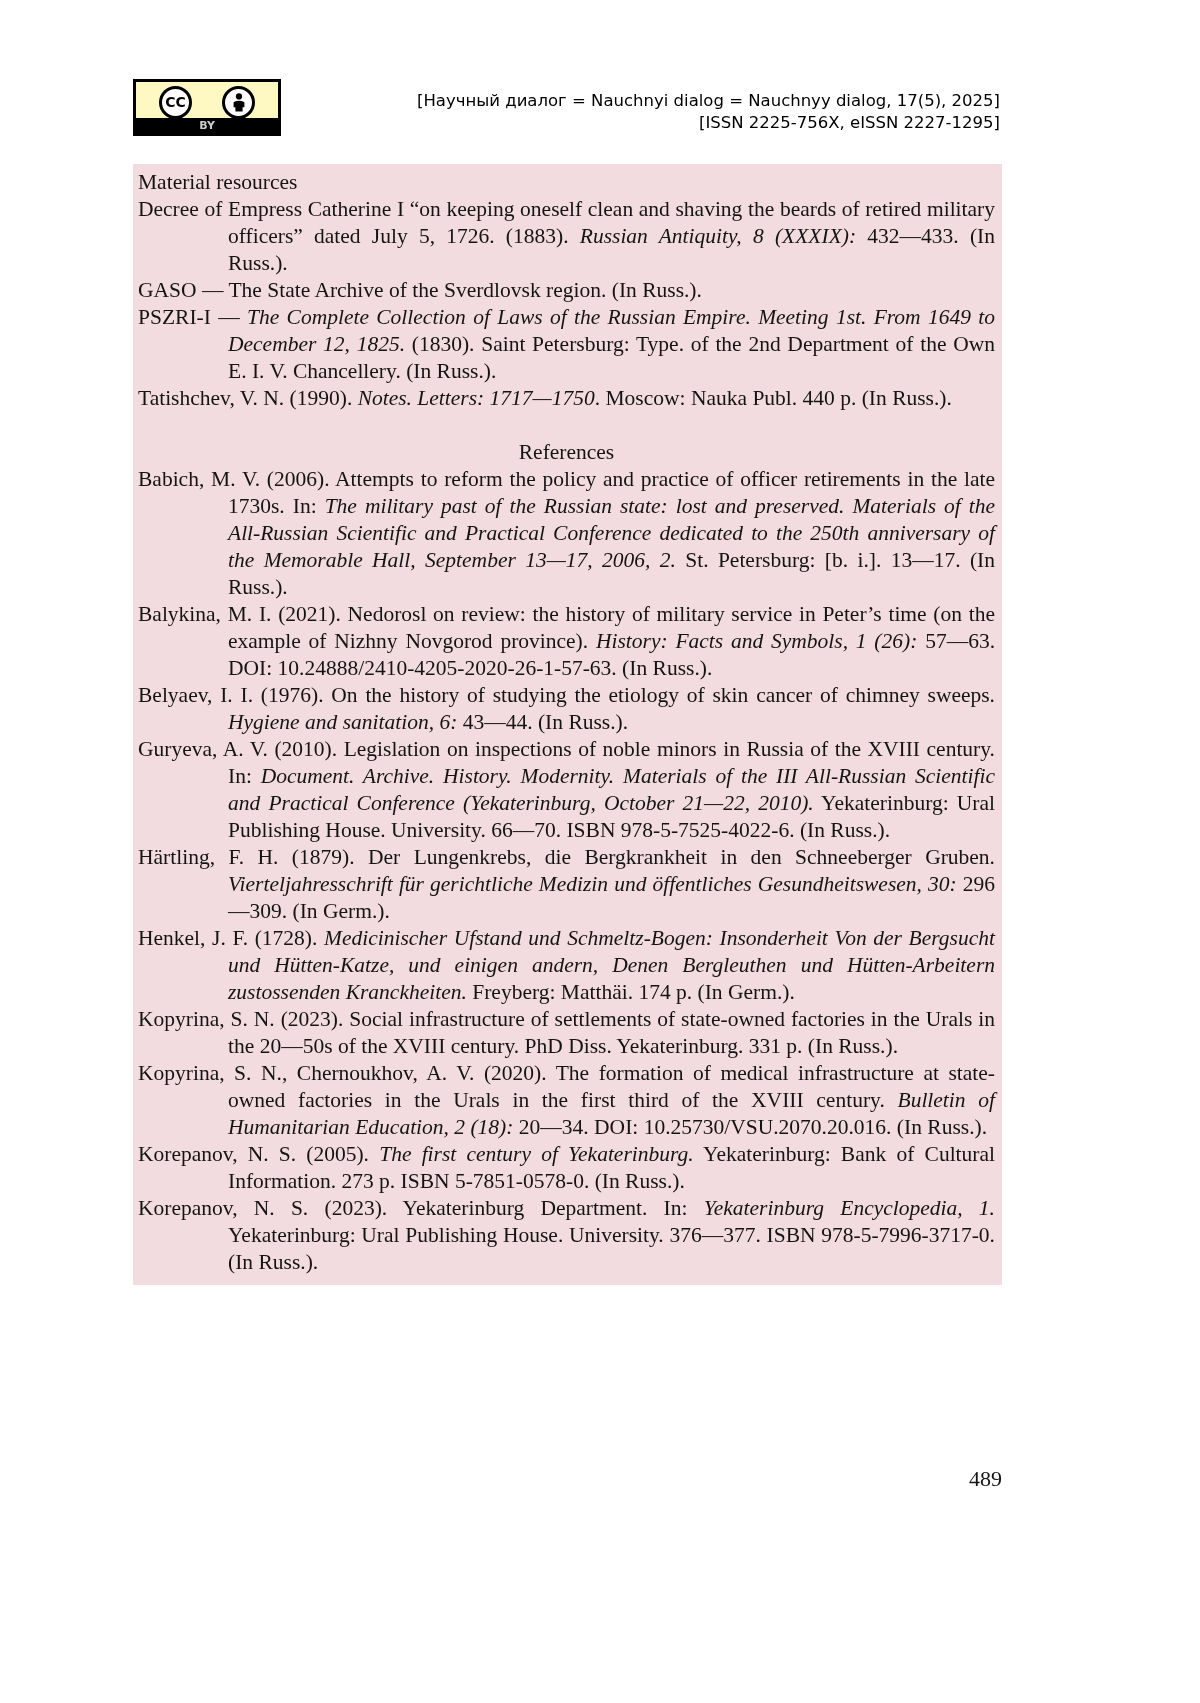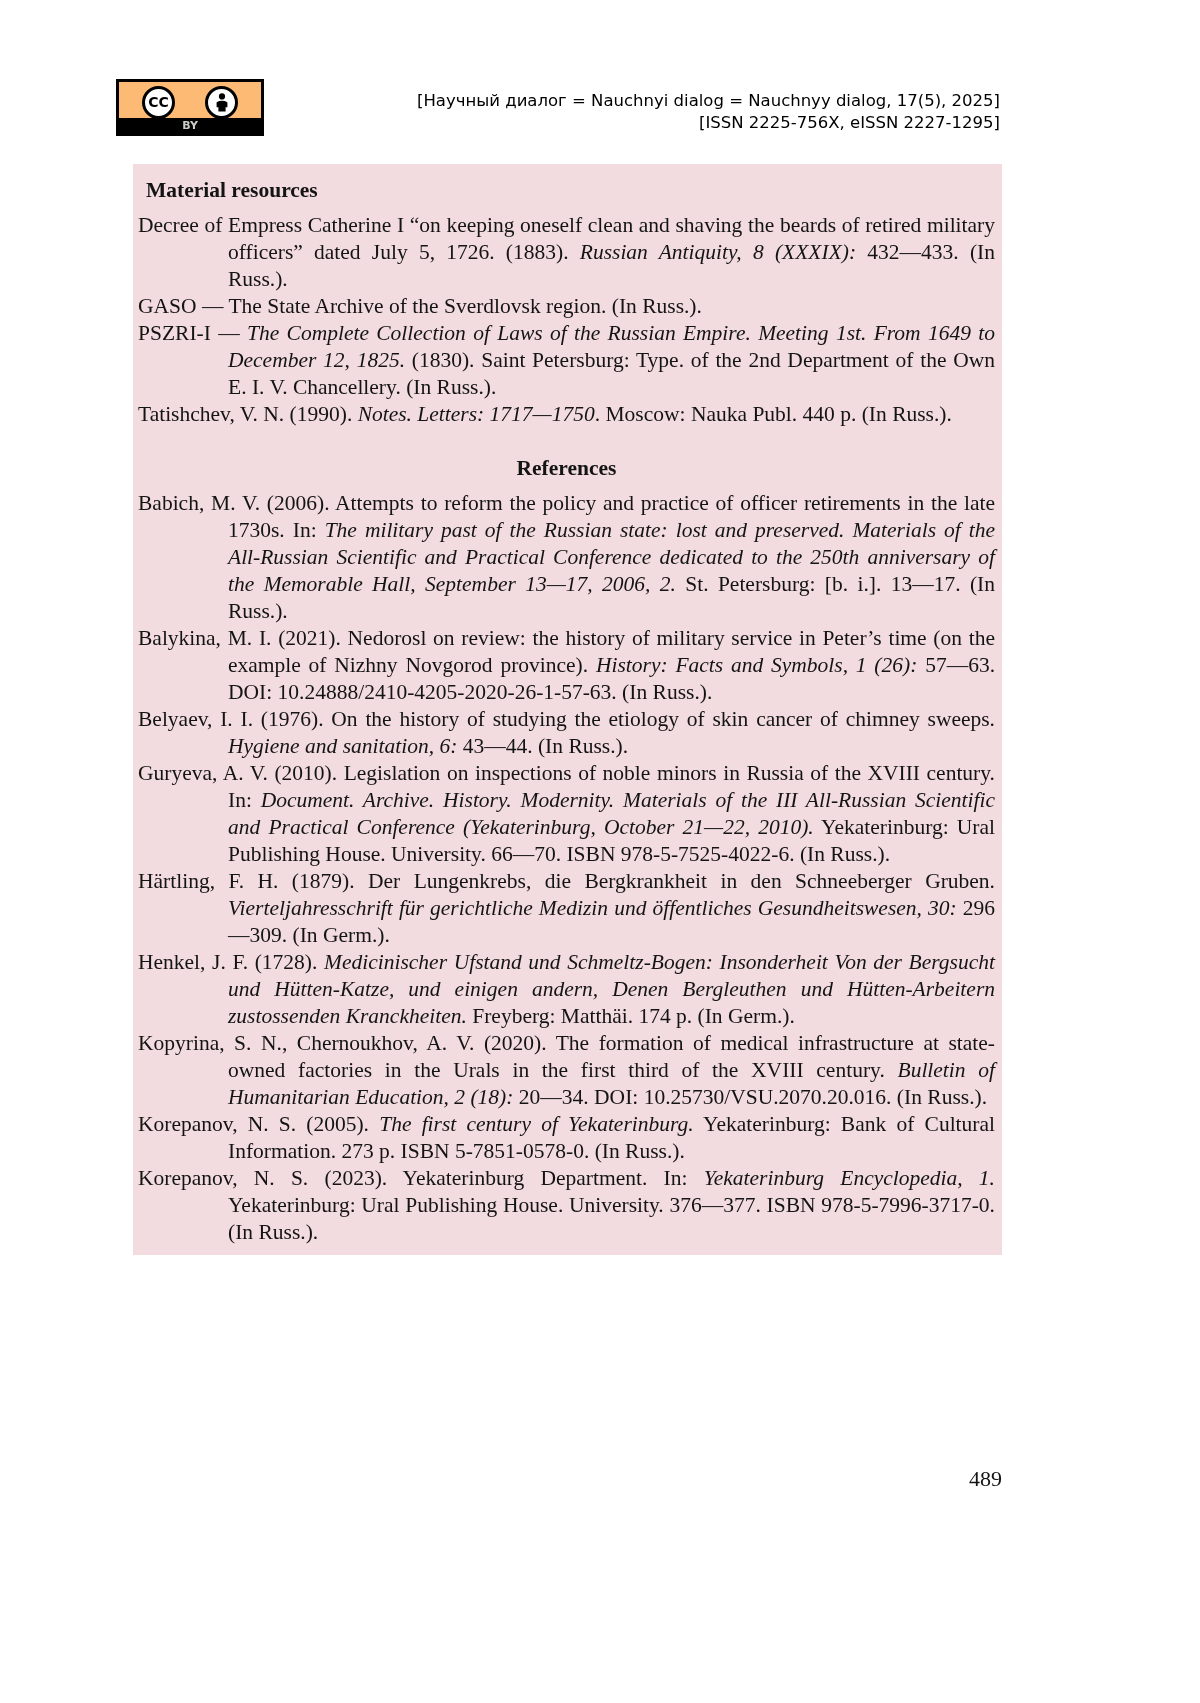--- a/index.html
+++ b/index.html
@@ -7,23 +7,23 @@
     width: 1200px; height: 1703px;
     background: #ffffff;
     font-family: "Liberation Serif", serif;
     color: #141414;
     position: relative;
   }
   .page { position: absolute; inset: 0; }
 
   
   .cc-badge {
-    position: absolute; left: 116px; top: 79px;
+    position: absolute; left: 133px; top: 79px;
     width: 148px; height: 57px;
-    background: #fdba74;
+    background: #fef9c3;
     border: 3px solid #000;
     box-sizing: border-box;
     overflow: hidden;
   }
   .cc-badge-top {
     height: 37px;
     display: flex; align-items: center; justify-content: space-around;
     padding: 0 8px;
   }
   .cc-circle {
@@ -65,23 +65,23 @@
 
   
   .content-block {
     position: absolute; left: 133px; top: 164px;
     width: 869px;
     background: #f3dcdf;
     box-sizing: border-box;
     padding: 5px 7px 9px 5px;
   }
   .section-title {
-    margin: 8px;
+    margin: 0;
     font-size: 21.5px; line-height: 27px;
-    font-weight: bold;
+    font-weight: normal;
   }
   .section-title.gap-before { margin-top: 27px; text-align: center; }
   .entry {
     margin: 0;
     font-size: 21.5px; line-height: 27px;
     text-align: justify;
     padding-left: 90px; text-indent: -90px;
   }
   .entry i { font-style: italic; }
 
@@ -126,19 +126,20 @@
       <p class="entry"><span>GASO — The State Archive of the Sverdlovsk region. (In Russ.).</span></p>
       <p class="entry"><span>PSZRI-I — </span><i>The Complete Collection of Laws of the Russian Empire. Meeting 1st. From 1649 to December 12, 1825.</i><span> (1830). Saint Petersburg: Type. of the 2nd Department of the Own E. I. V. Chancellery. (In Russ.).</span></p>
       <p class="entry"><span>Tatishchev, V. N. (1990). </span><i>Notes. Letters: 1717—1750</i><span>. Moscow: Nauka Publ. 440 p. (In Russ.).</span></p>
       <p class="section-title gap-before">References</p>
       <p class="entry"><span>Babich, M. V. (2006). Attempts to reform the policy and practice of officer retirements in the late 1730s. In: </span><i>The military past of the Russian state: lost and preserved. Materials of the All-Russian Scientific and Practical Conference dedicated to the 250th anniversary of the Memorable Hall, September 13—17, 2006, 2.</i><span> St. Petersburg: [b. i.]. 13—17. (In Russ.).</span></p>
       <p class="entry"><span>Balykina, M. I. (2021). Nedorosl on review: the history of military service in Peter’s time (on the example of Nizhny Novgorod province). </span><i>History: Facts and Symbols, 1 (26):</i><span> 57—63. DOI: 10.24888/2410-4205-2020-26-1-57-63. (In Russ.).</span></p>
       <p class="entry"><span>Belyaev, I. I. (1976). On the history of studying the etiology of skin cancer of chimney sweeps. </span><i>Hygiene and sanitation, 6:</i><span> 43—44. (In Russ.).</span></p>
       <p class="entry"><span>Guryeva, A. V. (2010). Legislation on inspections of noble minors in Russia of the XVIII century. In: </span><i>Document. Archive. History. Modernity. Materials of the III All-Russian Scientific and Practical Conference (Yekaterinburg, October 21—22, 2010).</i><span> Yekaterinburg: Ural Publishing House. University. 66—70. ISBN 978-5-7525-4022-6. (In Russ.).</span></p>
       <p class="entry"><span>Härtling, F. H. (1879). Der Lungenkrebs, die Bergkrankheit in den Schneeberger Gruben. </span><i>Vierteljahresschrift für gerichtliche Medizin und öffentliches Gesundheitswesen, 30:</i><span> 296—309. (In Germ.).</span></p>
       <p class="entry"><span>Henkel, J. F. (1728). </span><i>Medicinischer Ufstand und Schmeltz-Bogen: Insonderheit Von der Bergsucht und Hütten-Katze, und einigen andern, Denen Bergleuthen und Hütten-Arbeitern zustossenden Kranckheiten.</i><span> Freyberg: Matthäi. 174 p. (In Germ.).</span></p>
+      <p class="entry"><span>Kopyrina, S. N. (2023). Social infrastructure of settlements of state-owned factories in the Urals in the 20—50s of the XVIII century. PhD Diss. Yekaterinburg. 331 p. (In Russ.).</span></p>
       <p class="entry"><span>Kopyrina, S. N., Chernoukhov, A. V. (2020). The formation of medical infrastructure at state-owned factories in the Urals in the first third of the XVIII century. </span><i>Bulletin of Humanitarian Education, 2 (18):</i><span> 20—34. DOI: 10.25730/VSU.2070.20.016. (In Russ.).</span></p>
       <p class="entry"><span>Korepanov, N. S. (2005). </span><i>The first century of Yekaterinburg.</i><span> Yekaterinburg: Bank of Cultural Information. 273 p. ISBN 5-7851-0578-0. (In Russ.).</span></p>
       <p class="entry"><span>Korepanov, N. S. (2023). Yekaterinburg Department. In: </span><i>Yekaterinburg Encyclopedia, 1.</i><span> Yekaterinburg: Ural Publishing House. University. 376—377. ISBN 978-5-7996-3717-0. (In Russ.).</span></p>
     </div>
 
   <div class="page-number">489</div>
 </div>
 
 </body></html>

